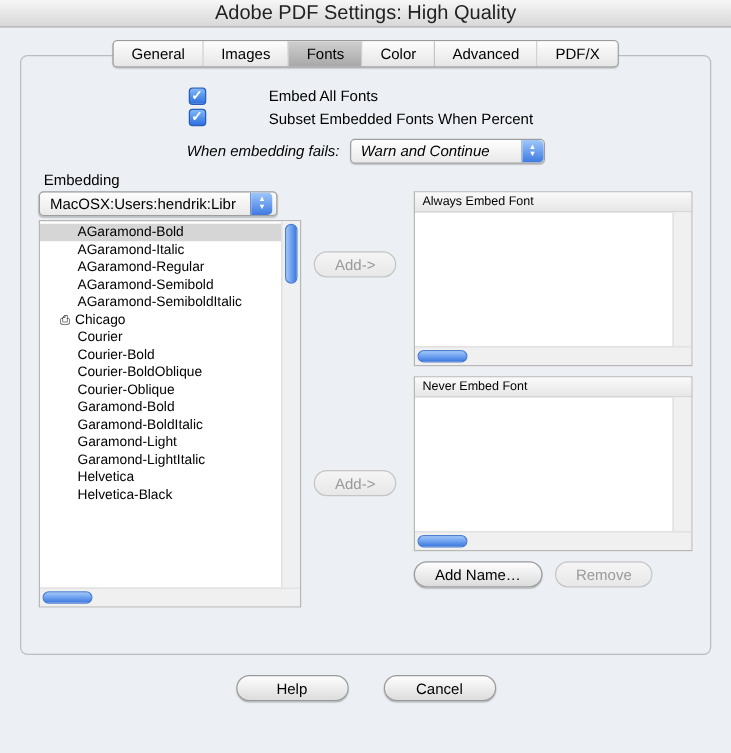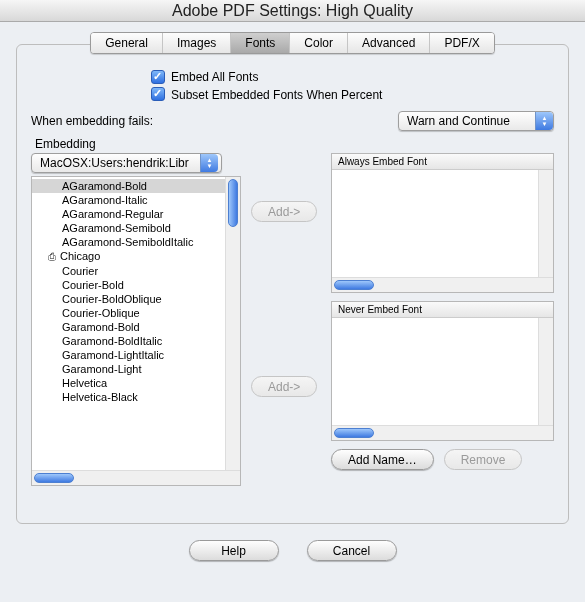--- a/index.html
+++ b/index.html
@@ -57,20 +57,21 @@
   border-radius: 6px;
   background: #eceff3;
   padding: 22px 14px 14px 14px;
   min-height: 480px;
 }
 .opt-row {
   display: flex;
   align-items: center;
   margin: 3px 0 3px 120px;
   font-size: 12px;
+  gap: 44px;
 }
 .opt-row.subset { align-items: flex-start; }
 .aqua-check {
   width: 14px; height: 14px;
   border-radius: 3px;
   background: linear-gradient(#7fb8f9, #2e6fe0);
   border: 1px solid #2a5db8;
   margin-right: 6px;
   position: relative;
   flex-shrink: 0;
@@ -94,23 +95,24 @@
   border: 1px solid #6f93c9;
   padding: 1px 4px;
   font-size: 11px;
   margin: 0 4px 0 6px;
   background: #fff;
   box-shadow: 0 0 2px rgba(80,130,220,0.8);
 }
 .fail-row {
   display: flex;
   align-items: center;
-  justify-content: space-between;
+  justify-content: center;
   margin: 8px 0 6px 0;
   font-size: 12px;
+  font-style: italic;
 }
 .fail-row .lbl { margin-right: 8px; }
 .aqua-select {
   display: inline-flex;
   align-items: center;
   height: 20px;
   background: linear-gradient(#fefefe, #e9e9e9);
   border: 1px solid #9e9e9e;
   border-radius: 4px;
   padding: 0 0 0 8px;
@@ -335,22 +337,22 @@
                 <div class="font-item">AGaramond-Regular</div>
                 <div class="font-item">AGaramond-Semibold</div>
                 <div class="font-item">AGaramond-SemiboldItalic</div>
                 <div class="font-item printer">Chicago</div>
                 <div class="font-item">Courier</div>
                 <div class="font-item">Courier-Bold</div>
                 <div class="font-item">Courier-BoldOblique</div>
                 <div class="font-item">Courier-Oblique</div>
                 <div class="font-item">Garamond-Bold</div>
                 <div class="font-item">Garamond-BoldItalic</div>
+                <div class="font-item">Garamond-Light</div>
                 <div class="font-item">Garamond-LightItalic</div>
-                <div class="font-item">Garamond-Light</div>
                 <div class="font-item">Helvetica</div>
                 <div class="font-item">Helvetica-Black</div>
               </div>
             <div class="vscroll">
               <div class="thumb"></div>
             </div>
           </div>
           <div class="hscroll">
             <div class="thumb"></div>
           </div>

